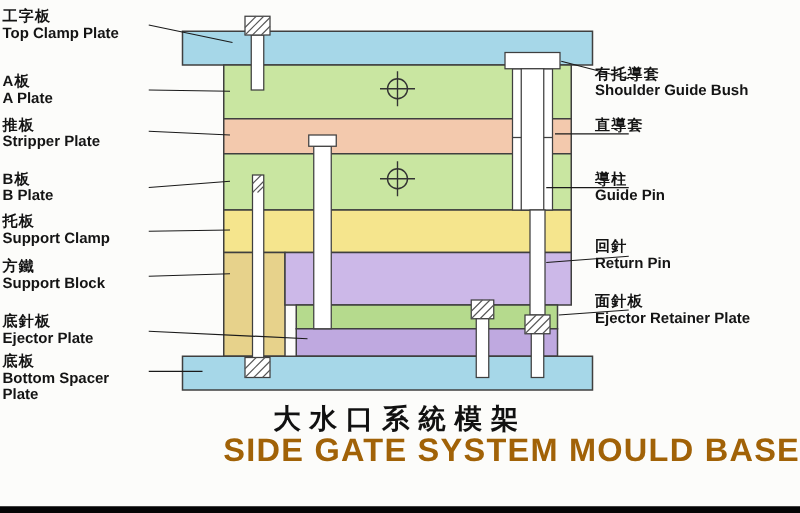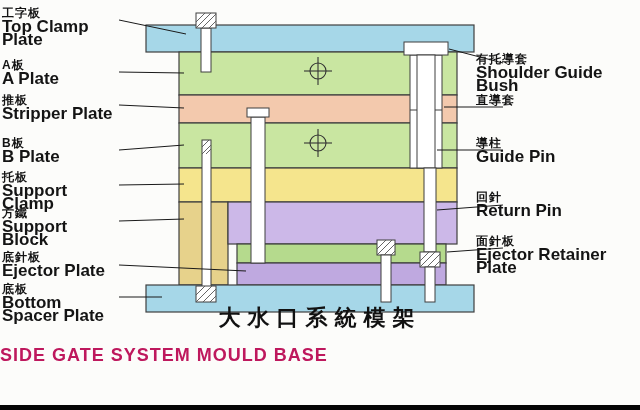--- a/index.html
+++ b/index.html
@@ -5,32 +5,32 @@
   * { margin:0; padding:0; box-sizing:border-box; }
   html,body { background:#ffffff; }
   .page {
     position:relative; width:640px; height:410px;
     background:#fcfcfa; overflow:hidden;
     font-family:"Liberation Sans","DejaVu Sans",sans-serif;
   }
   svg.diagram { position:absolute; left:0; top:0; }
   .label { position:absolute; font-weight:bold; color:#141414; }
   .label .zh { font-size:12px; line-height:13px; letter-spacing:1px; }
-  .label .en { font-size:17px; line-height:13px; }
+  .label .en { font-size:12px; line-height:13px; }
   .label.left  { left:2px;  width:116px; text-align:left; }
   .label.right { left:476px; width:136px; text-align:left; }
   .title-zh {
-    position:absolute; top:303px; left:0; width:100%;
+    position:absolute; top:320px; left:0; width:100%;
     text-align:center; font-size:22px; font-weight:bold;
     letter-spacing:7px; color:#111;
   }
   .title-en {
     position:absolute; top:345px; left:0; width:100%;
-    text-align:left; font-size:18px; font-weight:bold;
-    letter-spacing:1px; color:#be185d;
+    text-align:right; font-size:26px; font-weight:bold;
+    letter-spacing:1px; color:#a16207;
   }
   .bottom-bar { position:absolute; left:0; bottom:0; width:100%; height:5px; background:#050505; }
 </style>
 </head>
 <body>
 
 <div class="page">
 
   <svg class="diagram" width="640" height="410" viewBox="0 0 640 410">
 

